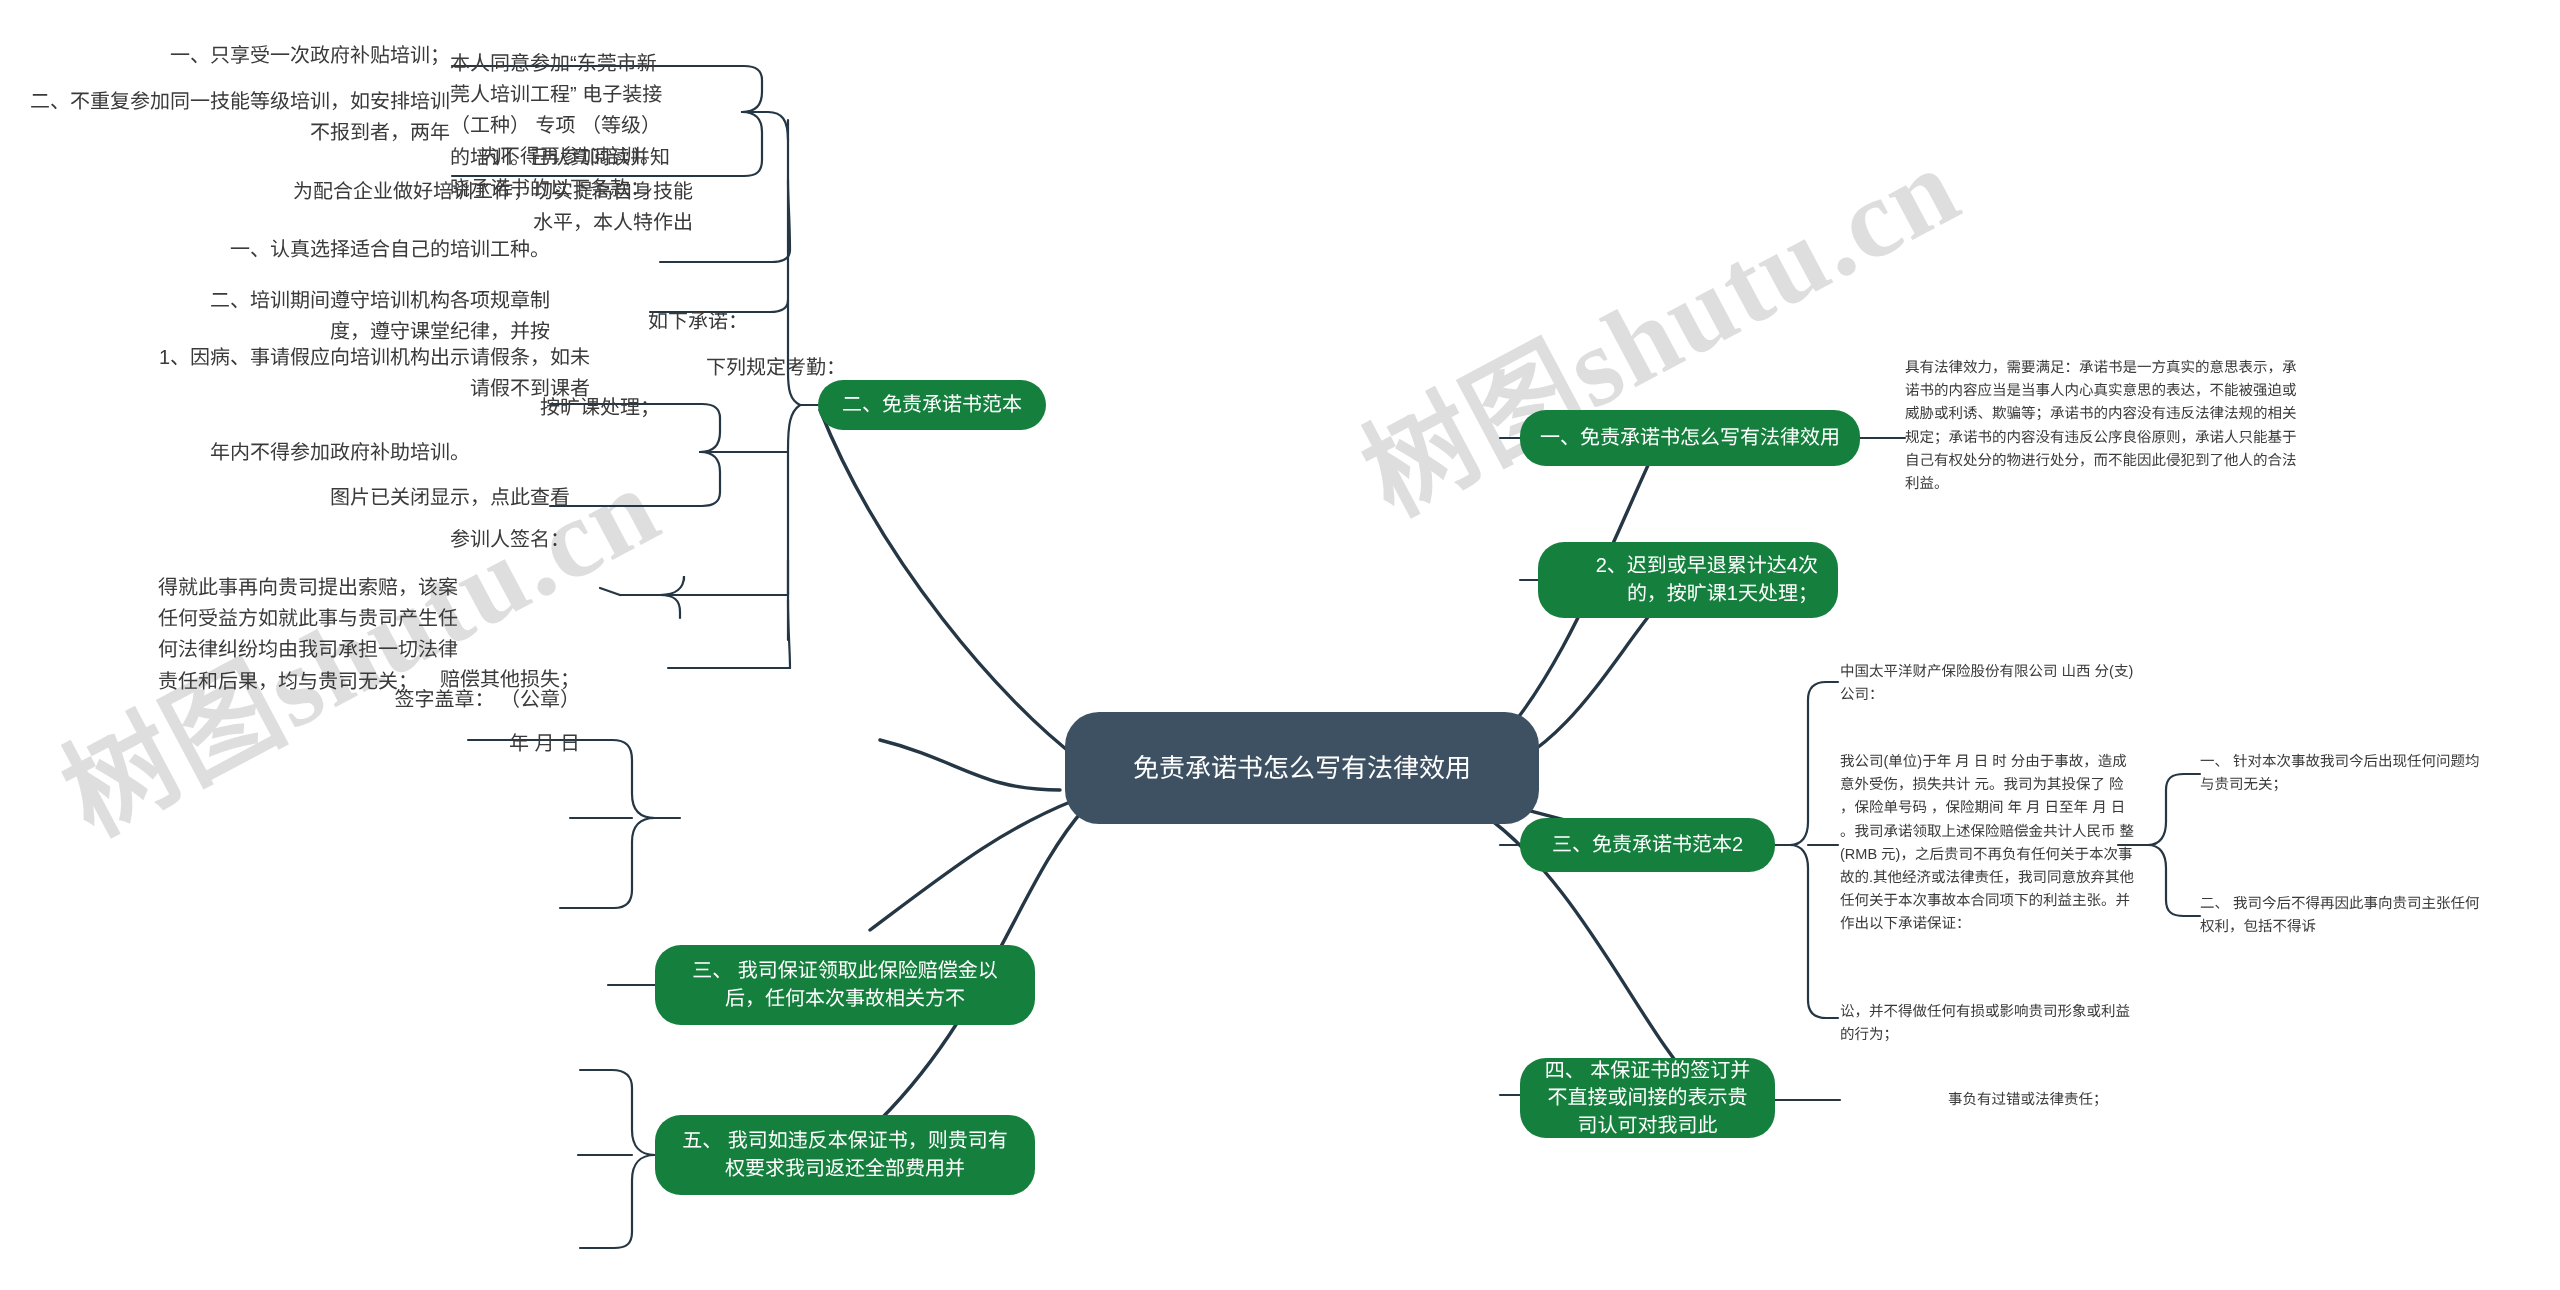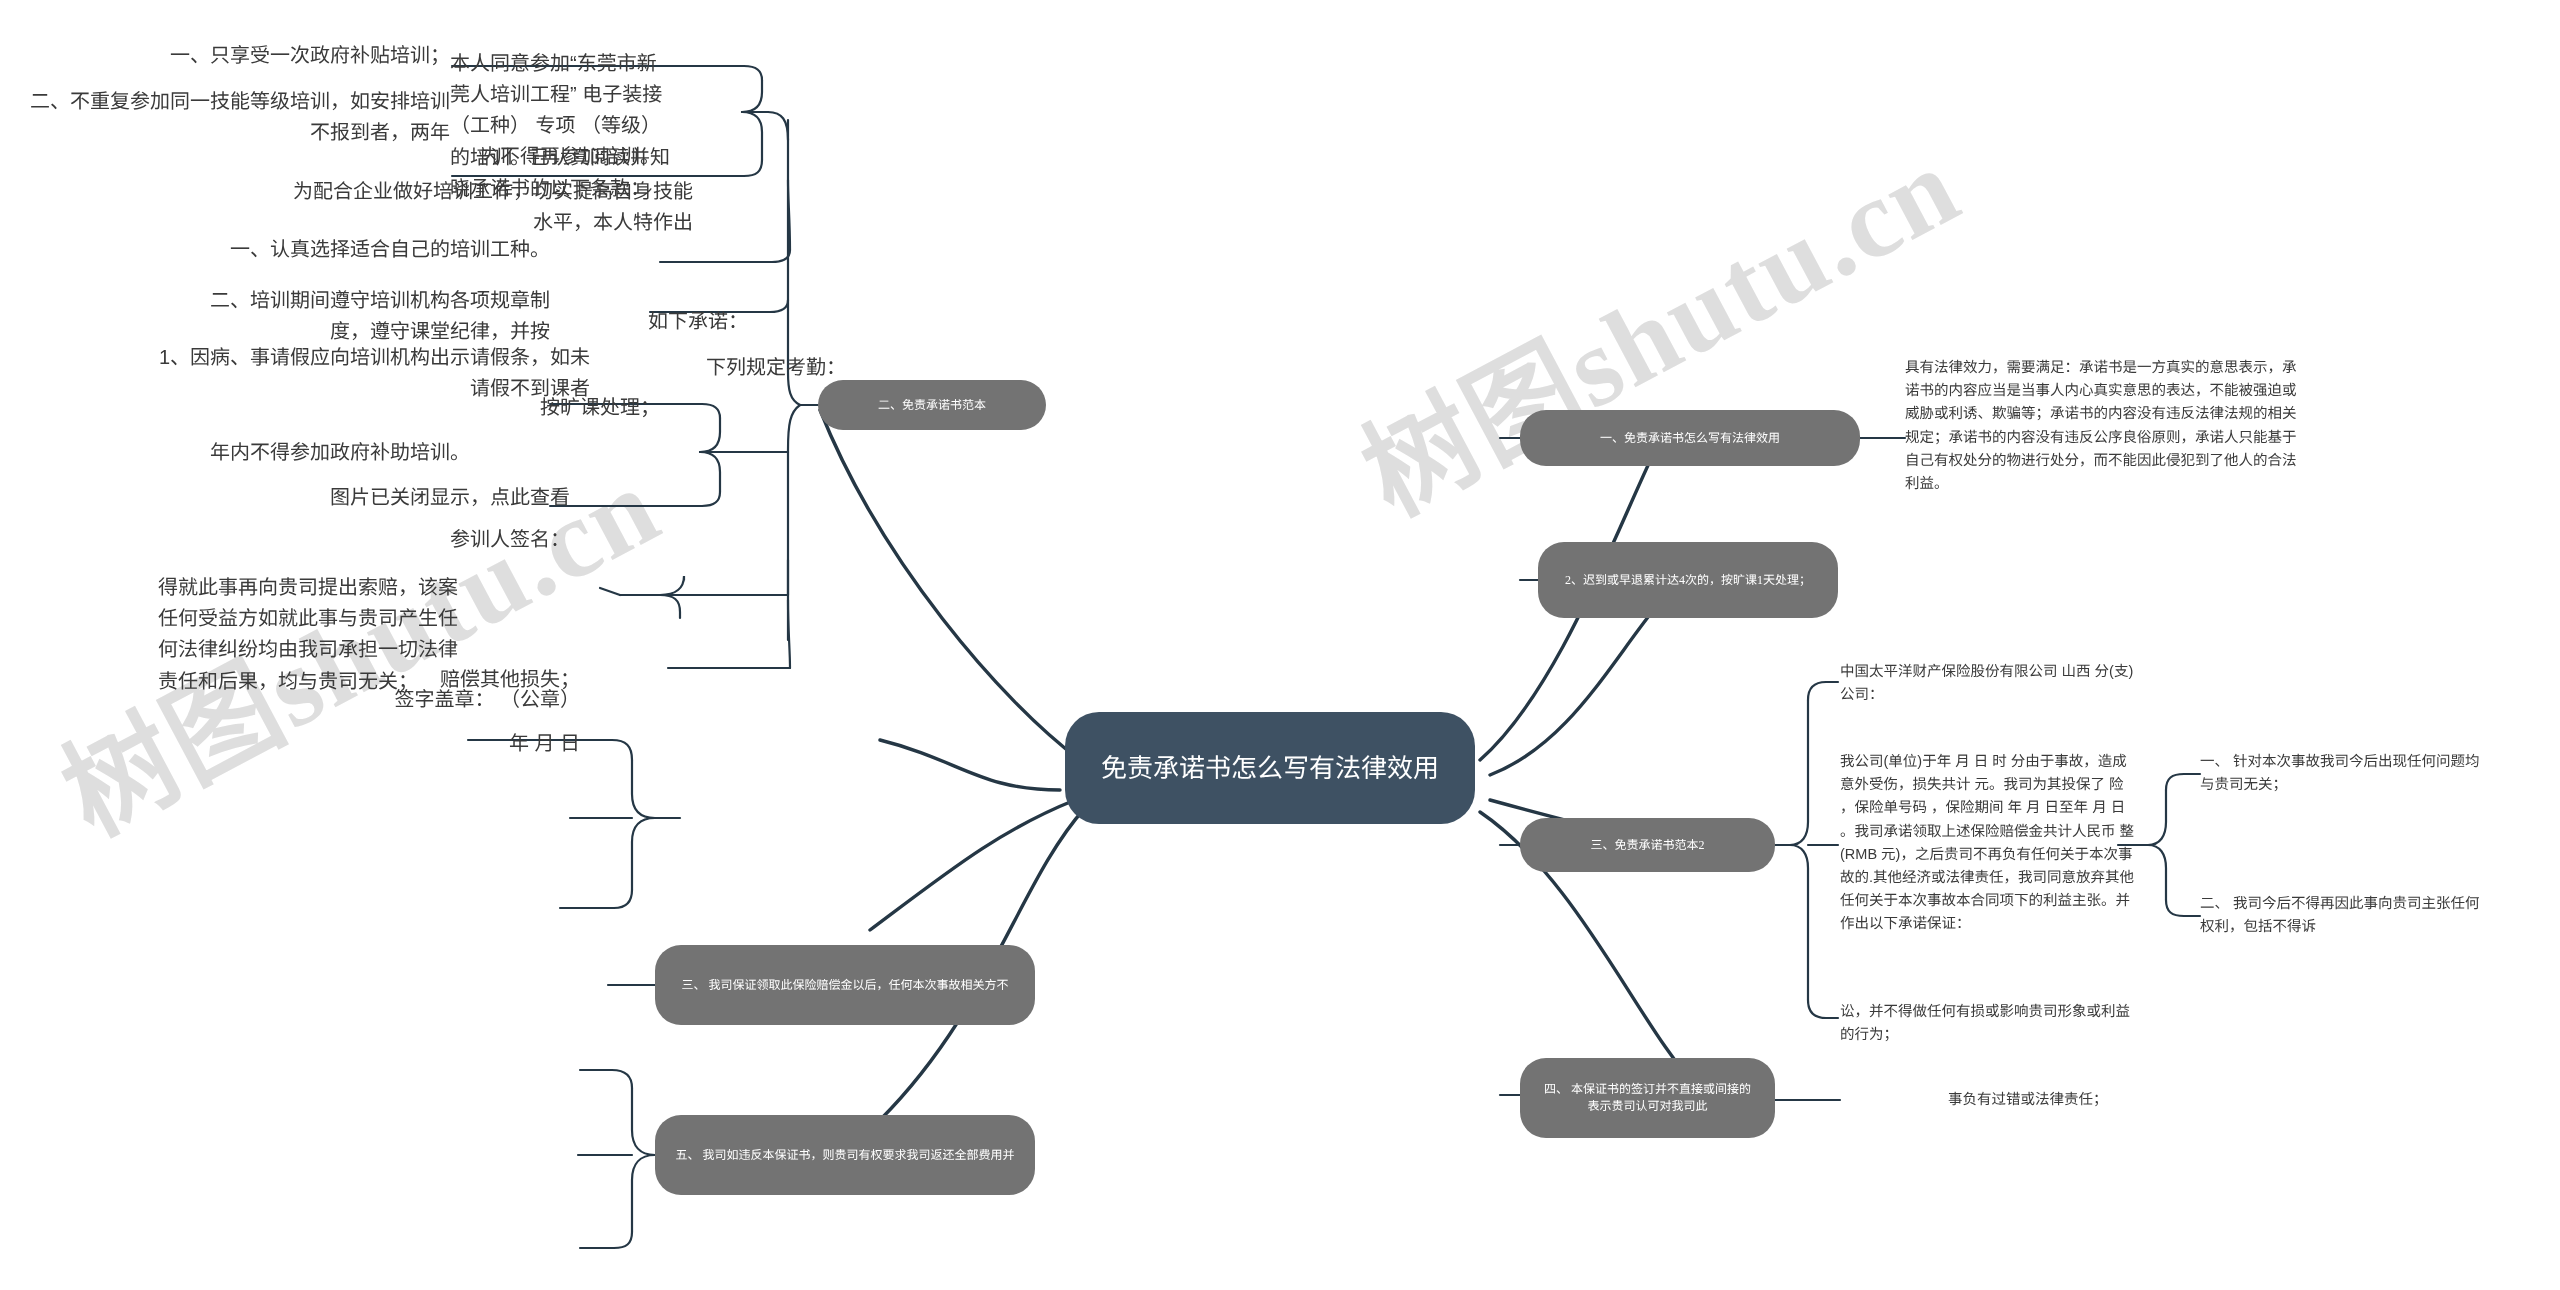--- a/index.html
+++ b/index.html
@@ -64,31 +64,30 @@
     border-radius: 34px;
     font-size: 26px;
     line-height: 1.34;
     text-align: center;
     padding: 18px 26px;
     display: flex;
     align-items: center;
     justify-content: center;
   }
   .topic-node {
-    background: #737373;
+    background: #15803d;
     color: #ffffff;
     border-radius: 26px;
-    font-size: 12px;
+    font-size: 20px;
     line-height: 1.38;
     padding: 13px 20px;
     display: flex;
     align-items: center;
     justify-content: center;
     text-align: center;
-    font-family: Liberation Serif, serif;
   }
   .leaf {
     position: absolute;
     z-index: 3;
     font-size: 20px;
     line-height: 1.56;
     color: #3a3a3a;
     box-sizing: border-box;
   }
   .leaf.r { text-align: right; }
@@ -267,15 +266,15 @@
   <div class="node topic-node" style="left:655px; top:1115px; width:380px; height:80px;">五、 我司如违反本保证书，则贵司有权要求我司返还全部费用并</div>
 
   <div class="node topic-node" style="left:1520px; top:410px; width:340px; height:56px;">一、免责承诺书怎么写有法律效用</div>
 
   <div class="node topic-node" style="left:1538px; top:542px; width:300px; height:76px;text-align:right;">2、迟到或早退累计达4次的，按旷课1天处理；</div>
 
   <div class="node topic-node" style="left:1520px; top:818px; width:255px; height:54px;">三、免责承诺书范本2</div>
 
   <div class="node topic-node" style="left:1520px; top:1058px; width:255px; height:80px;">四、 本保证书的签订并不直接或间接的表示贵司认可对我司此</div>
 
-  <div class="node root-node" style="left:1065px; top:712px; width:410px; height:112px;">免责承诺书怎么写有法律效用</div>
+  <div class="node root-node" style="left:1065px; top:712px; width:474px; height:112px;">免责承诺书怎么写有法律效用</div>
 
 </div>
 
 </body></html>

